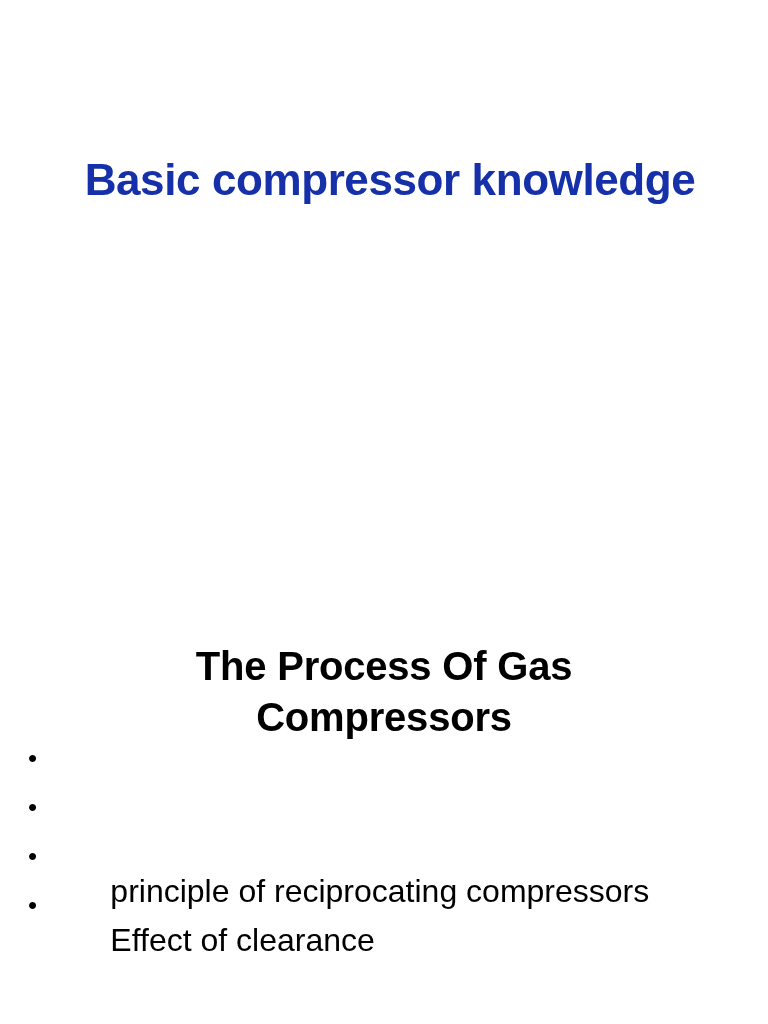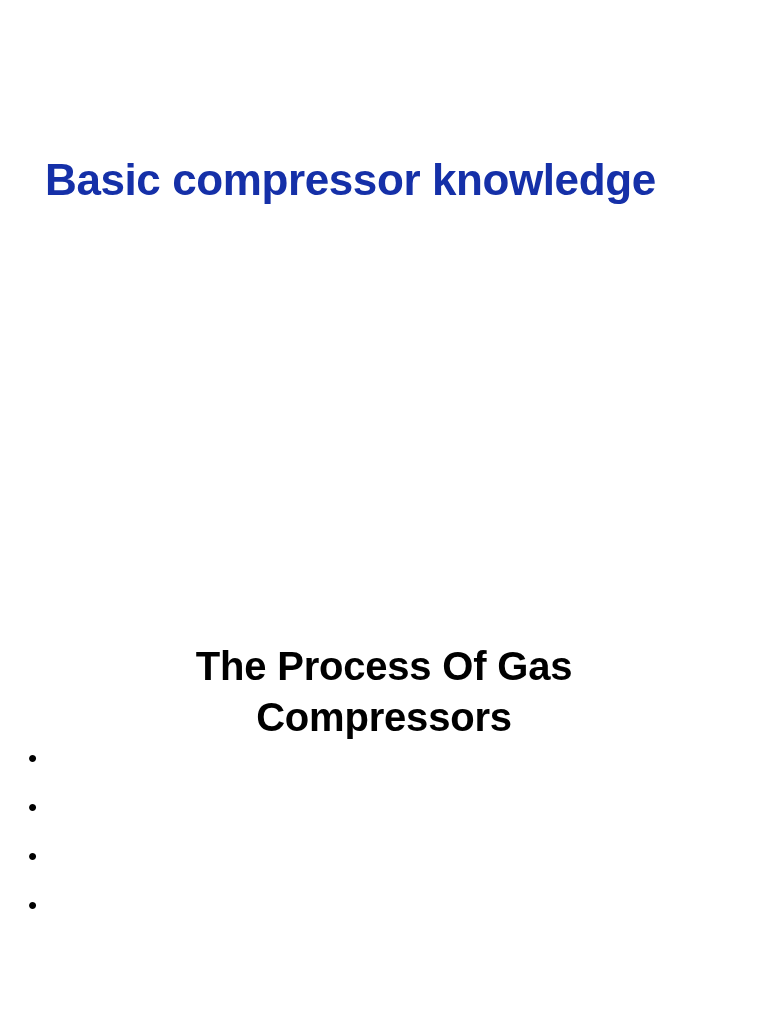--- a/index.html
+++ b/index.html
@@ -25,21 +25,21 @@
   .slide-title {
     position: absolute;
     left: 45px;
     top: 128px;
     width: 690px;
     font-size: 44px;
     font-weight: bold;
     line-height: 1.05;
     letter-spacing: -0.4px;
     color: #1530a8;
-    text-align: left;
+    text-align: center;
     white-space: nowrap;
   }
 
   
   .blank-region {
     position: absolute;
     left: 0;
     top: 200px;
     width: 768px;
     height: 390px;
@@ -110,24 +110,26 @@
   <h2 class="subtitle">The Process Of Gas Compressors</h2>
 
   <ul class="bullet-list">
 
     <li class="bullet-item">
       <span class="bullet-marker">•</span>
     </li>
 
     <li class="bullet-item">
       <span class="bullet-marker">•</span>
+      <span class="bullet-text">principle of reciprocating compressors</span>
     </li>
 
     <li class="bullet-item">
       <span class="bullet-marker">•</span>
+      <span class="bullet-text">Effect of clearance</span>
     </li>
 
     <li class="bullet-item">
       <span class="bullet-marker">•</span>
     </li>
 
   </ul>
 
 </div>
 

